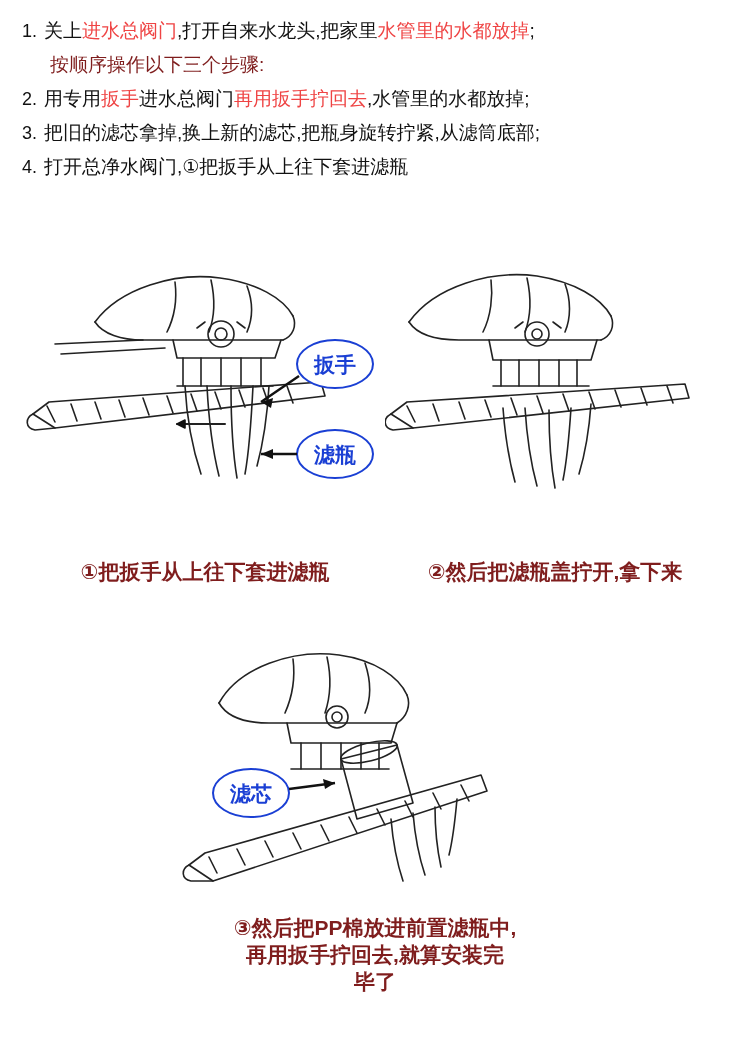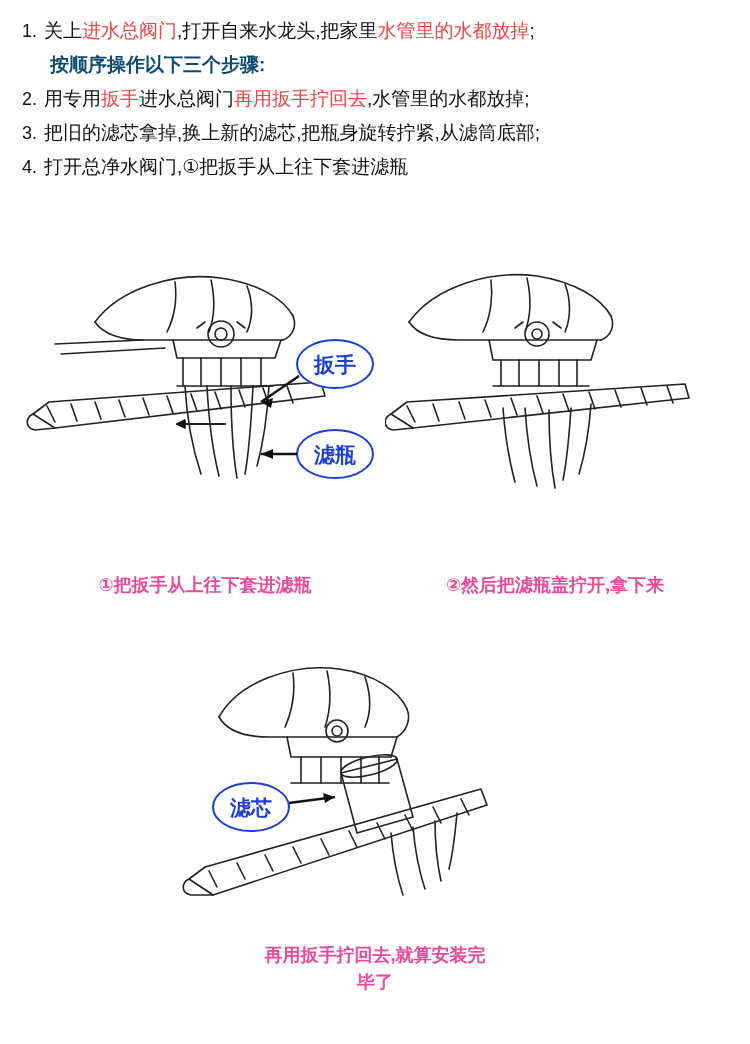--- a/index.html
+++ b/index.html
@@ -39,45 +39,45 @@
   .step-text { color: #111111; }
   .hl { color: #ef4444; }
   .note-row {
     display: flex;
     align-items: baseline;
     font-size: 19px;
     line-height: 34px;
   }
   .note-row .step-num { visibility: hidden; }
   .note-text {
-    color: #0c4a6e;
-    font-weight: bold;
+    color: #7f1d1d;
+    font-weight: normal;
     padding-left: 6px;
   }
 
   
   .figures {
     position: relative;
     margin-top: 52px;
   }
   .fig-row {
     display: flex;
     justify-content: center;
     align-items: flex-start;
   }
   .fig {
     position: relative;
     text-align: center;
   }
   .fig-caption {
-    color: #ec4899;
-    font-size: 18px;
+    color: #7f1d1d;
+    font-size: 21px;
     line-height: 27px;
     font-weight: bold;
-    margin-top: 16px;
+    margin-top: 2px;
   }
   .cap-center { text-align: center; }
 
   svg { display: block; }
 
   .callout-text {
     font-size: 21px;
     font-weight: bold;
     fill: #1a3fd4;
     font-family: "Liberation Sans", "DejaVu Sans", sans-serif;
@@ -238,19 +238,20 @@
         </g>
 
         <g>
           <ellipse cx="76" cy="166" rx="38" ry="24" fill="#ffffff" stroke="#1a3fd4" stroke-width="2"></ellipse>
           <text class="callout-text" x="76" y="174" text-anchor="middle">滤芯</text>
           <path d="M114 162 L 160 156" stroke="#111" stroke-width="2.4" fill="none"></path>
           <path d="M160 156 L 148 152 L 150 162 Z" fill="#111"></path>
         </g>
       </svg>
       <div class="fig-caption cap-center">
+        <div>③然后把PP棉放进前置滤瓶中,</div>
         <div>再用扳手拧回去,就算安装完</div>
         <div>毕了</div>
       </div>
     </div>
   </div>
 
 </div>
 
 </body></html>

